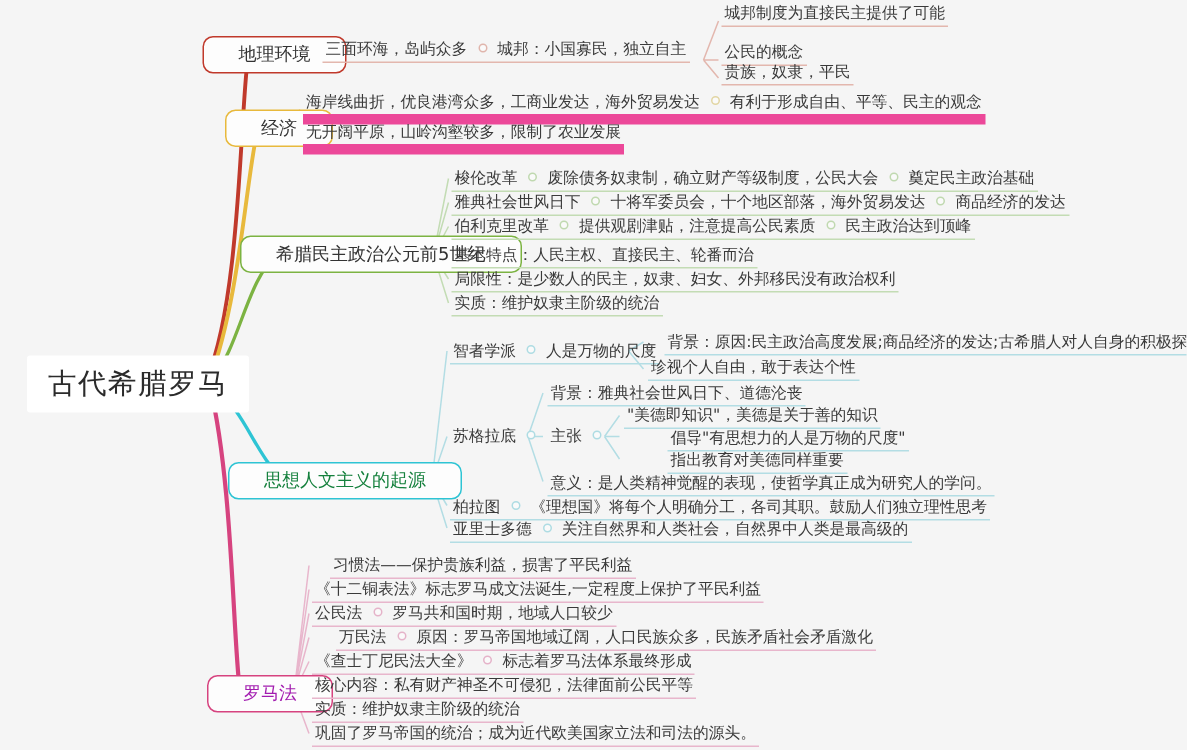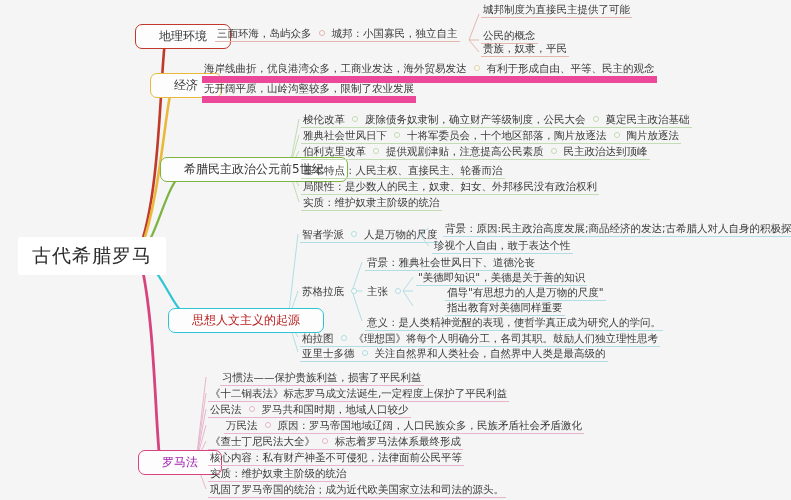--- a/index.html
+++ b/index.html
@@ -30,21 +30,21 @@
   .l1{
     padding:4px 23px;
     border-radius:7px;
     font-size:12px;
     background:#fdfdfd;
     line-height:1.25;
   }
   .l1.geo{left:135px;top:24px;border:1.4px solid #c0392b;color:#333;}
   .l1.eco{left:150px;top:73px;border:1.4px solid #e8b93c;color:#333;}
   .l1.dem{left:160px;top:157px;border:1.4px solid #7cb342;color:#333;}
-  .l1.phi{left:168px;top:308px;border:1.4px solid #2ec4d4;color:#b91c1c;}
+  .l1.phi{left:152px;top:308px;border:1.4px solid #2ec4d4;color:#15803d;}
   .l1.rom{left:138px;top:450px;border:1.4px solid #d6437f;color:#a21caf;}
 
   
   .row{
     position:absolute;
     font-size:10.5px;
     color:#3a3a3a;
     white-space:nowrap;
     padding:0 2px 1px 2px;
     line-height:13px;
@@ -126,21 +126,21 @@
     <span class="seg">海岸线曲折，优良港湾众多，工商业发达，海外贸易发达</span><span class="dot yellow"></span><span class="seg">有利于形成自由、平等、民主的观念</span>
   </div>
   <div class="row u-yellow" style="left:202px;top:82px;">
     <span class="seg">无开阔平原，山岭沟壑较多，限制了农业发展</span>
   </div>
 
   <div class="row u-green" style="left:301px;top:113px;">
     <span class="seg">梭伦改革</span><span class="dot green"></span><span class="seg">废除债务奴隶制，确立财产等级制度，公民大会</span><span class="dot green"></span><span class="seg">奠定民主政治基础</span>
   </div>
   <div class="row u-green" style="left:301px;top:129px;">
-    <span class="seg">雅典社会世风日下</span><span class="dot green"></span><span class="seg">十将军委员会，十个地区部落，陶片放逐法</span><span class="dot green"></span><span class="seg">陶片放逐法</span>
+    <span class="seg">雅典社会世风日下</span><span class="dot green"></span><span class="seg">十将军委员会，十个地区部落，海外贸易发达</span><span class="dot green"></span><span class="seg">商品经济的发达</span>
   </div>
   <div class="row u-green" style="left:301px;top:145px;">
     <span class="seg">伯利克里改革</span><span class="dot green"></span><span class="seg">提供观剧津贴，注意提高公民素质</span><span class="dot green"></span><span class="seg">民主政治达到顶峰</span>
   </div>
   <div class="row u-green" style="left:301px;top:164px;">
     <span class="seg">基本特点：人民主权、直接民主、轮番而治</span>
   </div>
   <div class="row u-green" style="left:301px;top:180px;">
     <span class="seg">局限性：是少数人的民主，奴隶、妇女、外邦移民没有政治权利</span>
   </div>

